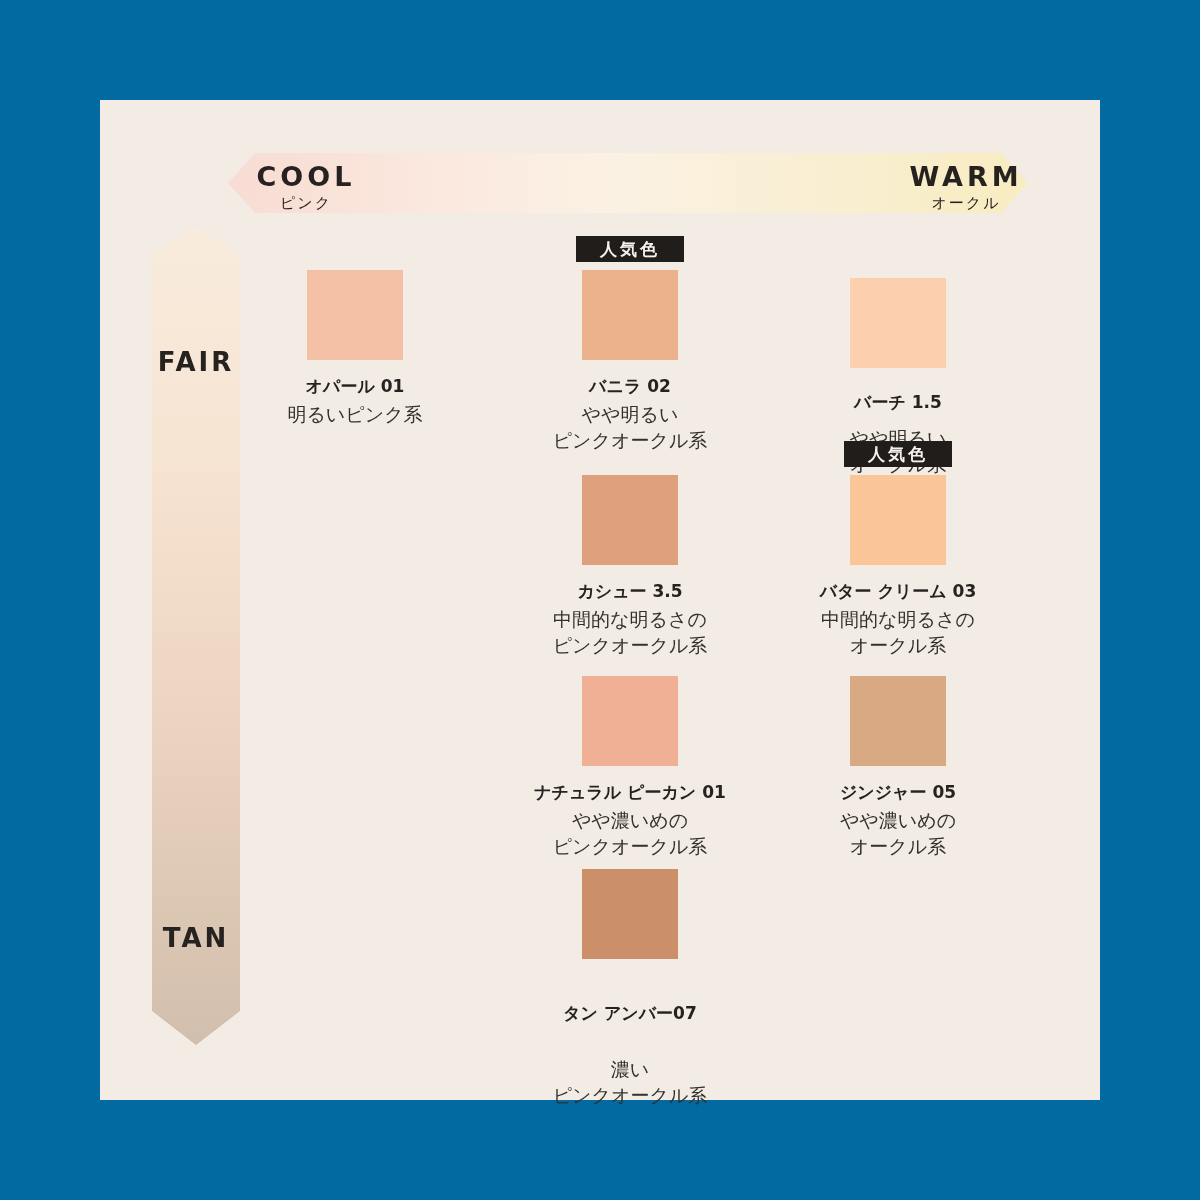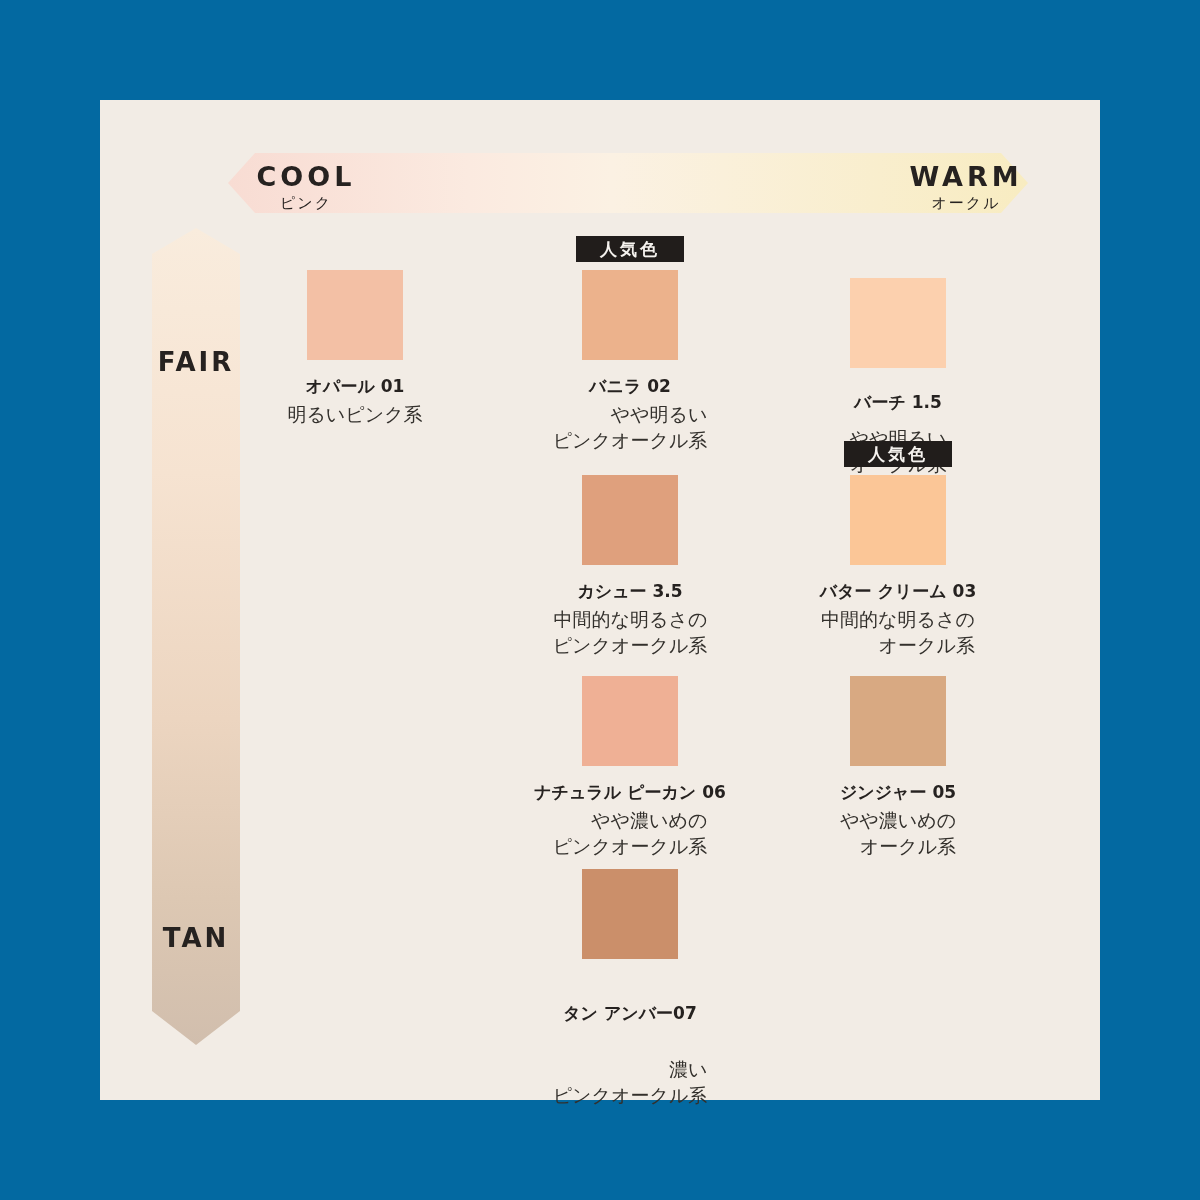--- a/index.html
+++ b/index.html
@@ -48,21 +48,21 @@
     background:#211d1b;color:#f5f2ee;font-size:17px;font-weight:bold;
     letter-spacing:3px;height:26px;line-height:26px;padding:0 24px;text-align:left;
   }
   .swatch{width:96px;height:90px;}
   .shade-name{
     margin-top:14px;font-size:17px;font-weight:bold;color:#262220;
     line-height:24px;text-align:center;white-space:nowrap;
   }
   .shade-desc{
     margin-top:3px;font-size:19px;color:#33302c;line-height:26px;
-    text-align:right;white-space:nowrap;
+    text-align:center;white-space:nowrap;
   }
   .shade-desc div{min-height:0;}
 </style>
 </head>
 <body>
 
 <div class="stage" style="background: #0369a1;">
   <div class="panel" style="background: rgb(242, 236, 229);">
 
     <div class="h-arrow" style="background: linear-gradient(90deg, rgb(248, 220, 211) 0%, rgb(251, 234, 224) 30%, rgb(251, 241, 227) 48%, rgb(250, 240, 218) 62%, rgb(248, 236, 193) 100%);"></div>
@@ -129,21 +129,21 @@
       <div class="shade-name">バター クリーム 03</div>
       <div class="shade-desc">
         <div>中間的な明るさの</div>
         <div>オークル系</div>
       </div>
     </div>
 
     <div class="cell" style="left:400px;top:542px;">
       <div class="badge-slot"></div>
       <div class="swatch" style="background: rgb(239, 176, 149);"></div>
-      <div class="shade-name">ナチュラル ピーカン 06</div>
+      <div class="shade-name">ナチュラル ピーカン 01</div>
       <div class="shade-desc">
         <div>やや濃いめの</div>
         <div>ピンクオークル系</div>
       </div>
     </div>
 
     <div class="cell" style="left:668px;top:542px;">
       <div class="badge-slot"></div>
       <div class="swatch" style="background: rgb(216, 169, 130);"></div>
       <div class="shade-name">ジンジャー 05</div>

